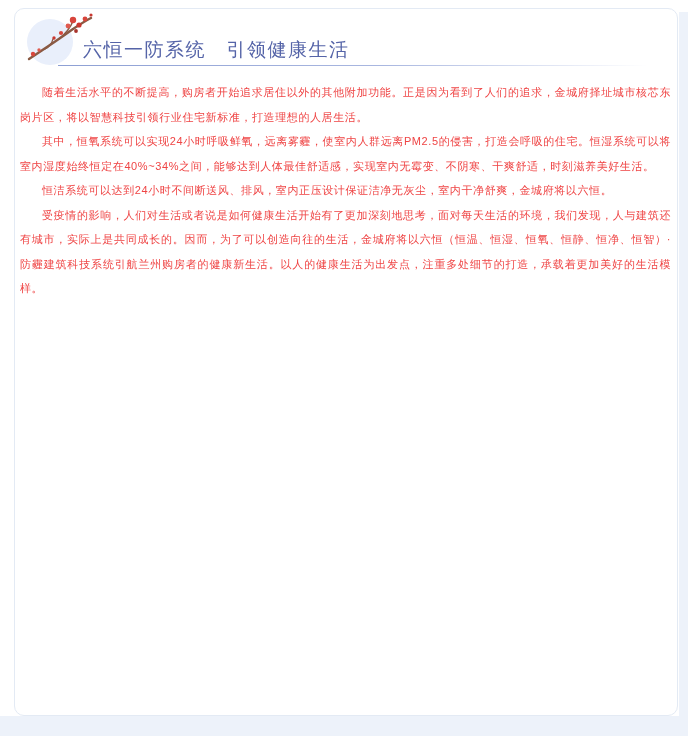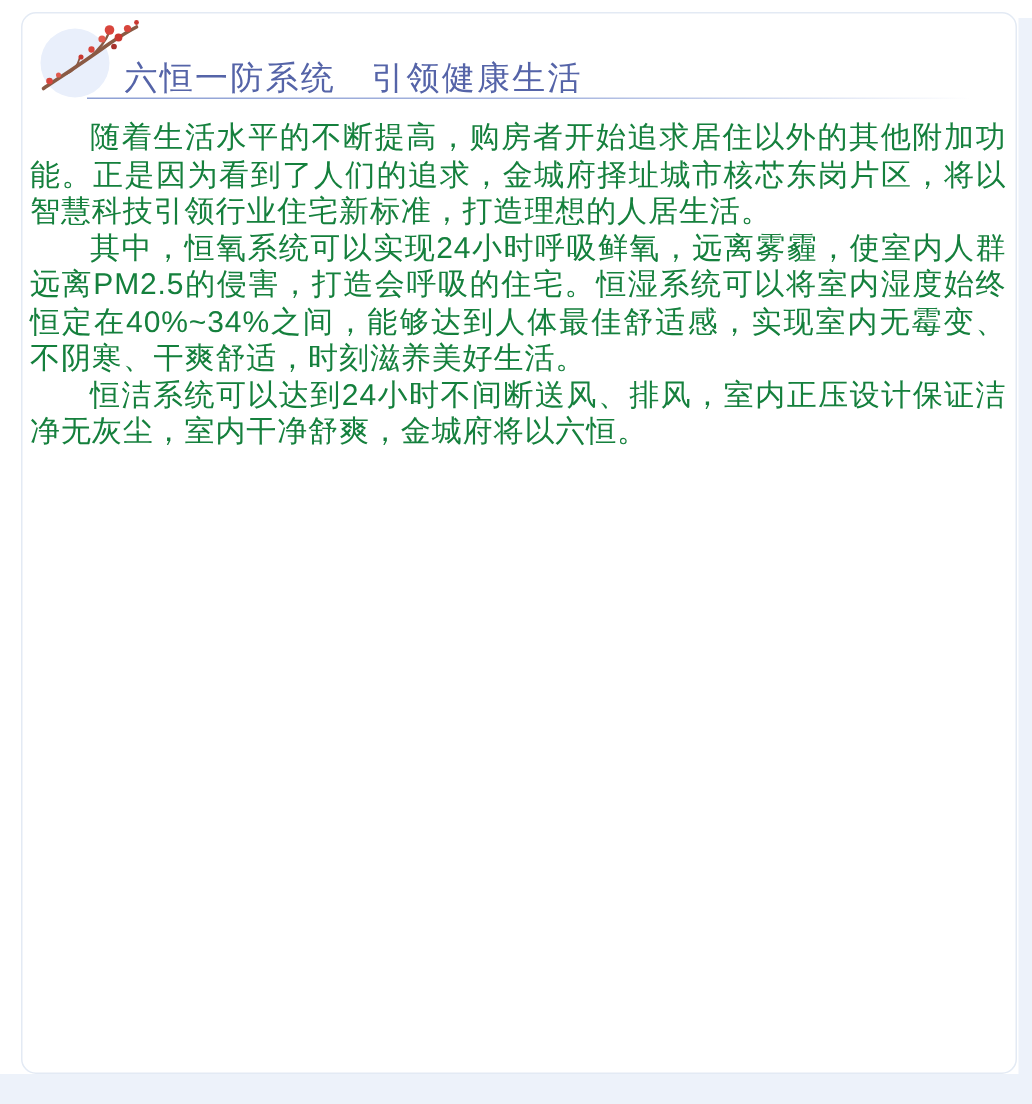--- a/index.html
+++ b/index.html
@@ -60,44 +60,44 @@
   }
   .branch-svg {
     position: absolute;
     left: 6px;
     top: 0px;
   }
   .page-title {
     position: absolute;
     left: 68px;
     top: 28px;
-    font-size: 22px;
+    font-size: 19px;
     color: #5564a8;
     letter-spacing: 1.5px;
     white-space: nowrap;
   }
   .title-underline {
     position: absolute;
     left: 43px;
     right: 30px;
     top: 56px;
     height: 1px;
     background: linear-gradient(to right, #8ea0d4 0%, #a9b7e0 55%, rgba(169,183,224,0) 100%);
   }
   .article-body {
     padding: 1px 6px 0 5px;
   }
   .article-body p {
     margin: 0;
     text-indent: 2em;
     text-align: justify;
-    font-size: 20px;
+    font-size: 11px;
     line-height: 24.5px;
     letter-spacing: 0.6px;
-    color: #15803d;
+    color: #ef4444;
   }
 </style>
 </head>
 <body>
 
 <div class="page">
   <div class="right-strip"></div>
   <div class="bottom-strip"></div>
 
   <div class="card">
@@ -120,16 +120,17 @@
         <circle cx="70" cy="6" r="1.6" fill="#c9372f"></circle>
       </svg>
       <div class="page-title">六恒一防系统　引领健康生活</div>
       <div class="title-underline"></div>
     </div>
 
     <div class="article-body">
       <p>随着生活水平的不断提高，购房者开始追求居住以外的其他附加功能。正是因为看到了人们的追求，金城府择址城市核芯东岗片区，将以智慧科技引领行业住宅新标准，打造理想的人居生活。</p>
       <p>其中，恒氧系统可以实现24小时呼吸鲜氧，远离雾霾，使室内人群远离PM2.5的侵害，打造会呼吸的住宅。恒湿系统可以将室内湿度始终恒定在40%~34%之间，能够达到人体最佳舒适感，实现室内无霉变、不阴寒、干爽舒适，时刻滋养美好生活。</p>
       <p>恒洁系统可以达到24小时不间断送风、排风，室内正压设计保证洁净无灰尘，室内干净舒爽，金城府将以六恒。</p>
+      <p>受疫情的影响，人们对生活或者说是如何健康生活开始有了更加深刻地思考，面对每天生活的环境，我们发现，人与建筑还有城市，实际上是共同成长的。因而，为了可以创造向往的生活，金城府将以六恒（恒温、恒湿、恒氧、恒静、恒净、恒智）·防霾建筑科技系统引航兰州购房者的健康新生活。以人的健康生活为出发点，注重多处细节的打造，承载着更加美好的生活模样。</p>
     </div>
 
   </div>
 </div>
 
 </body></html>

